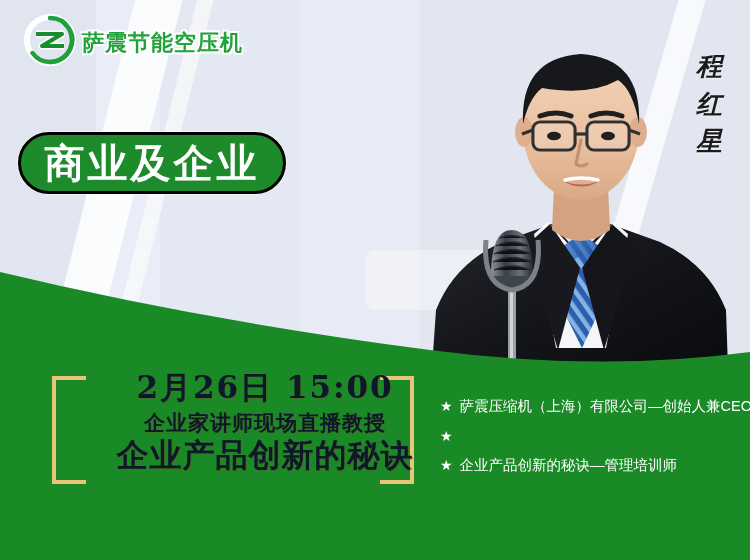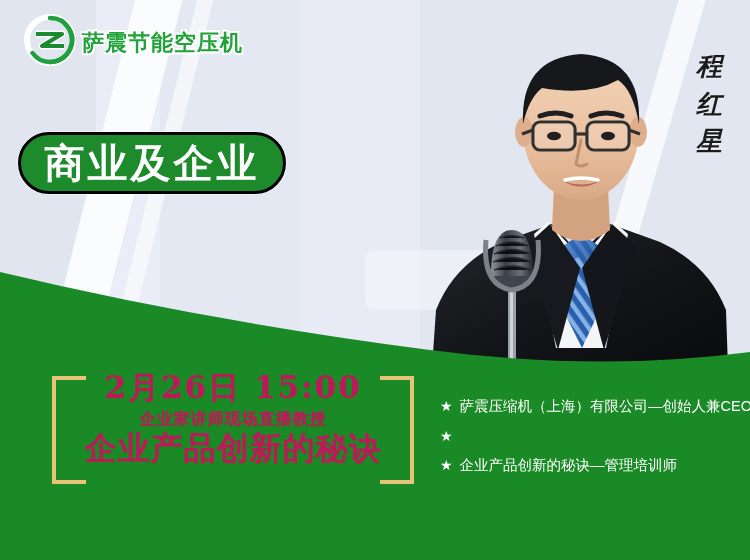--- a/index.html
+++ b/index.html
@@ -216,32 +216,33 @@
     right: 0;
     top: 8px;
     border-left: none;
   }
   .info-lines {
     position: absolute;
     left: 0;
     top: 0;
     width: 362px;
     text-align: center;
-    color: #be185d;
+    color: #0f172a;
     font-family: "DejaVu Serif", "Liberation Serif", serif;
     font-weight: bold;
+    padding-left: 32px;
   }
   .info-date {
     font-size: 31px;
     letter-spacing: 2px;
     line-height: 1.25;
     text-shadow: 1px 1px 0 rgba(120,80,20,0.35);
   }
   .info-sub {
-    font-size: 16px;
+    font-size: 21px;
     letter-spacing: 1px;
     line-height: 1.5;
     text-shadow: 1px 1px 0 rgba(120,80,20,0.35);
   }
   .info-main {
     font-size: 32px;
     letter-spacing: 1px;
     line-height: 1.25;
     text-shadow: 1px 1px 0 rgba(120,80,20,0.4);
     font-family: Liberation Mono, monospace;

